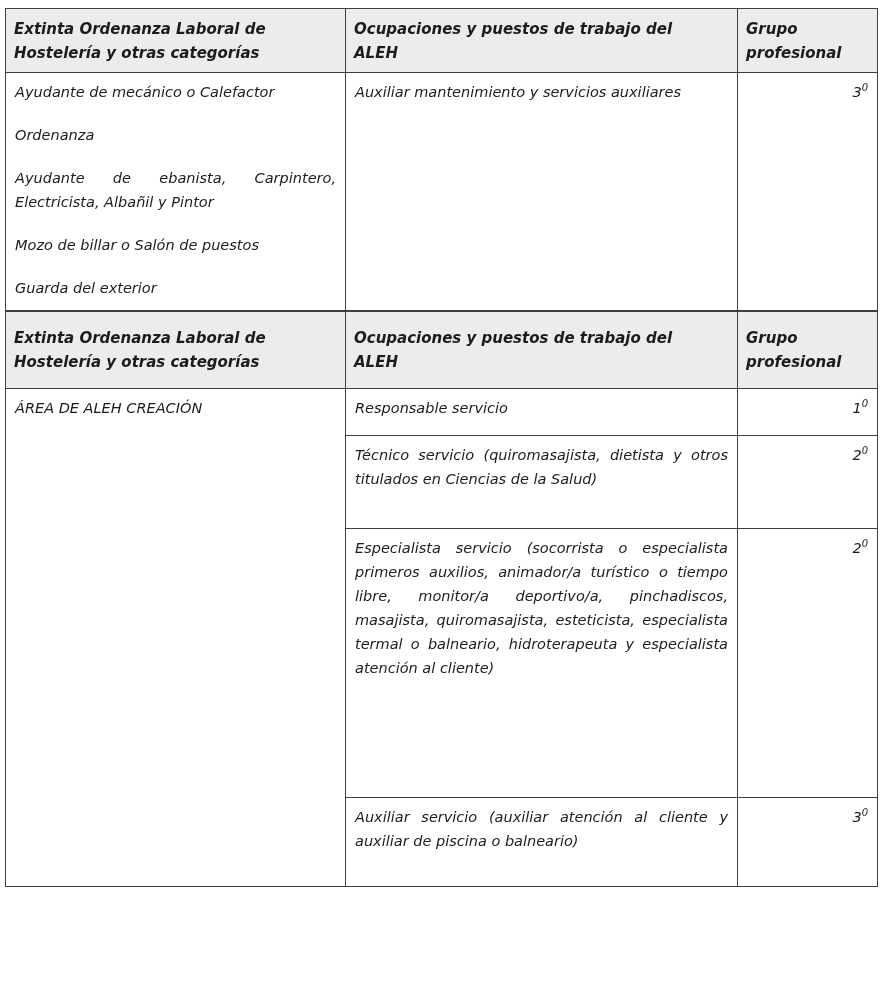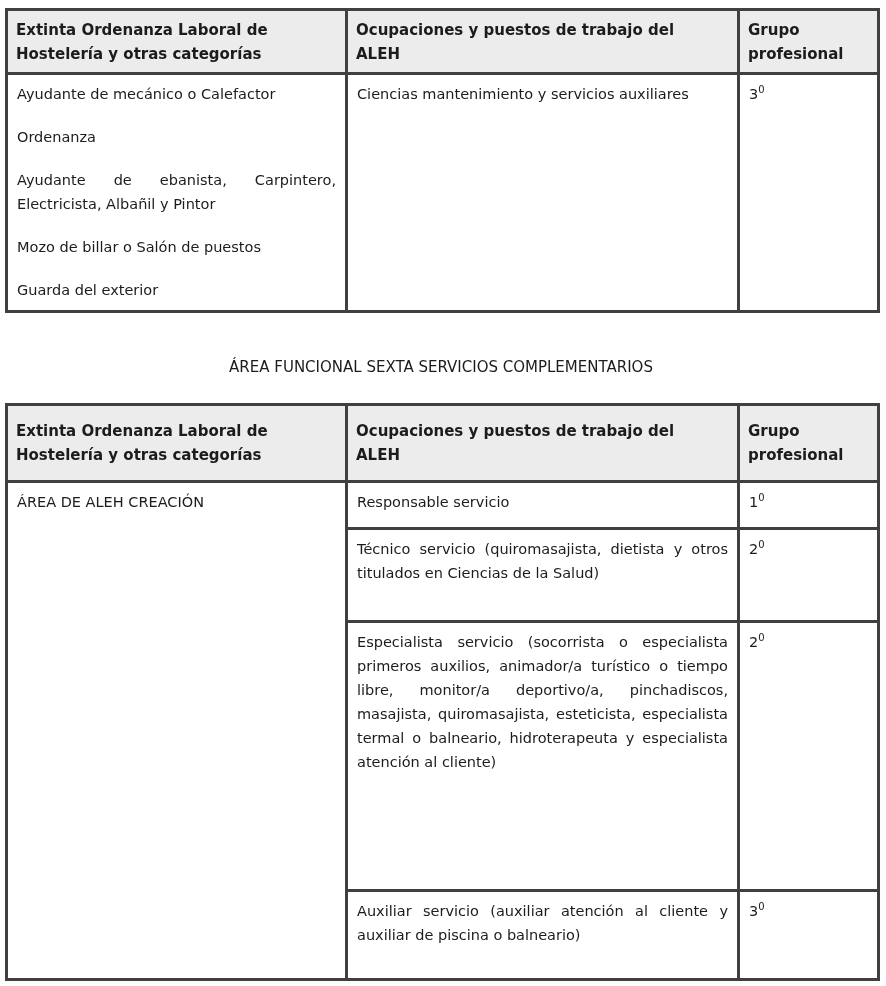--- a/index.html
+++ b/index.html
@@ -12,21 +12,22 @@
     overflow: hidden;
   }
   .page { padding: 8px 0 0 5px; }
 
   table.map-table {
     border-collapse: collapse;
     table-layout: fixed;
     width: 872px;
   }
   .map-table th, .map-table td {
-    border: 3px solid #404040;
+    border: 1px solid #404040;
+    font-style: italic;
   }
   .map-table th {
     background: #ececec;
     font-weight: bold;
     font-size: 15px;
     line-height: 24px;
     text-align: left;
     vertical-align: middle;
     padding: 4px 8px;
     white-space: pre-line;
@@ -50,21 +51,21 @@
   .t2 tbody tr.r3 { height: 269px; }
   .t2 tbody tr.r4 { height: 89px; }
 
   .cat-list p {
     margin: 0 0 19px 0;
     text-align: justify;
   }
   .cat-list p:last-child { margin-bottom: 0; }
   .ocupacion { text-align: justify; }
   .grupo {
-    text-align: left;
+    text-align: right;
     font-size: 15px;
     padding-top: 8px;
   }
   .grupo sup {
     font-size: 10px;
     line-height: 0;
   }
   .section-title {
     width: 872px;
     margin: 44px 0 26px 0;
@@ -96,27 +97,26 @@
     </thead>
     <tbody>
       <tr>
         <td class="cat-list">
           <p>Ayudante de mecánico o Calefactor</p>
           <p>Ordenanza</p>
           <p>Ayudante de ebanista, Carpintero, Electricista, Albañil y Pintor</p>
           <p>Mozo de billar o Salón de puestos</p>
           <p>Guarda del exterior</p>
         </td>
-        <td class="ocupacion">Ciencias mantenimiento y servicios auxiliares</td>
+        <td class="ocupacion">Auxiliar mantenimiento y servicios auxiliares</td>
         <td class="grupo"><span>3</span><sup>0</sup></td>
       </tr>
     </tbody>
   </table>
 
-  <div class="section-title">ÁREA FUNCIONAL SEXTA SERVICIOS COMPLEMENTARIOS</div>
 
   <table class="map-table t2">
     <colgroup>
         <col class="col-1">
         <col class="col-2">
         <col class="col-3">
       </colgroup>
     <thead>
       <tr>
         <th>Extinta Ordenanza Laboral de

